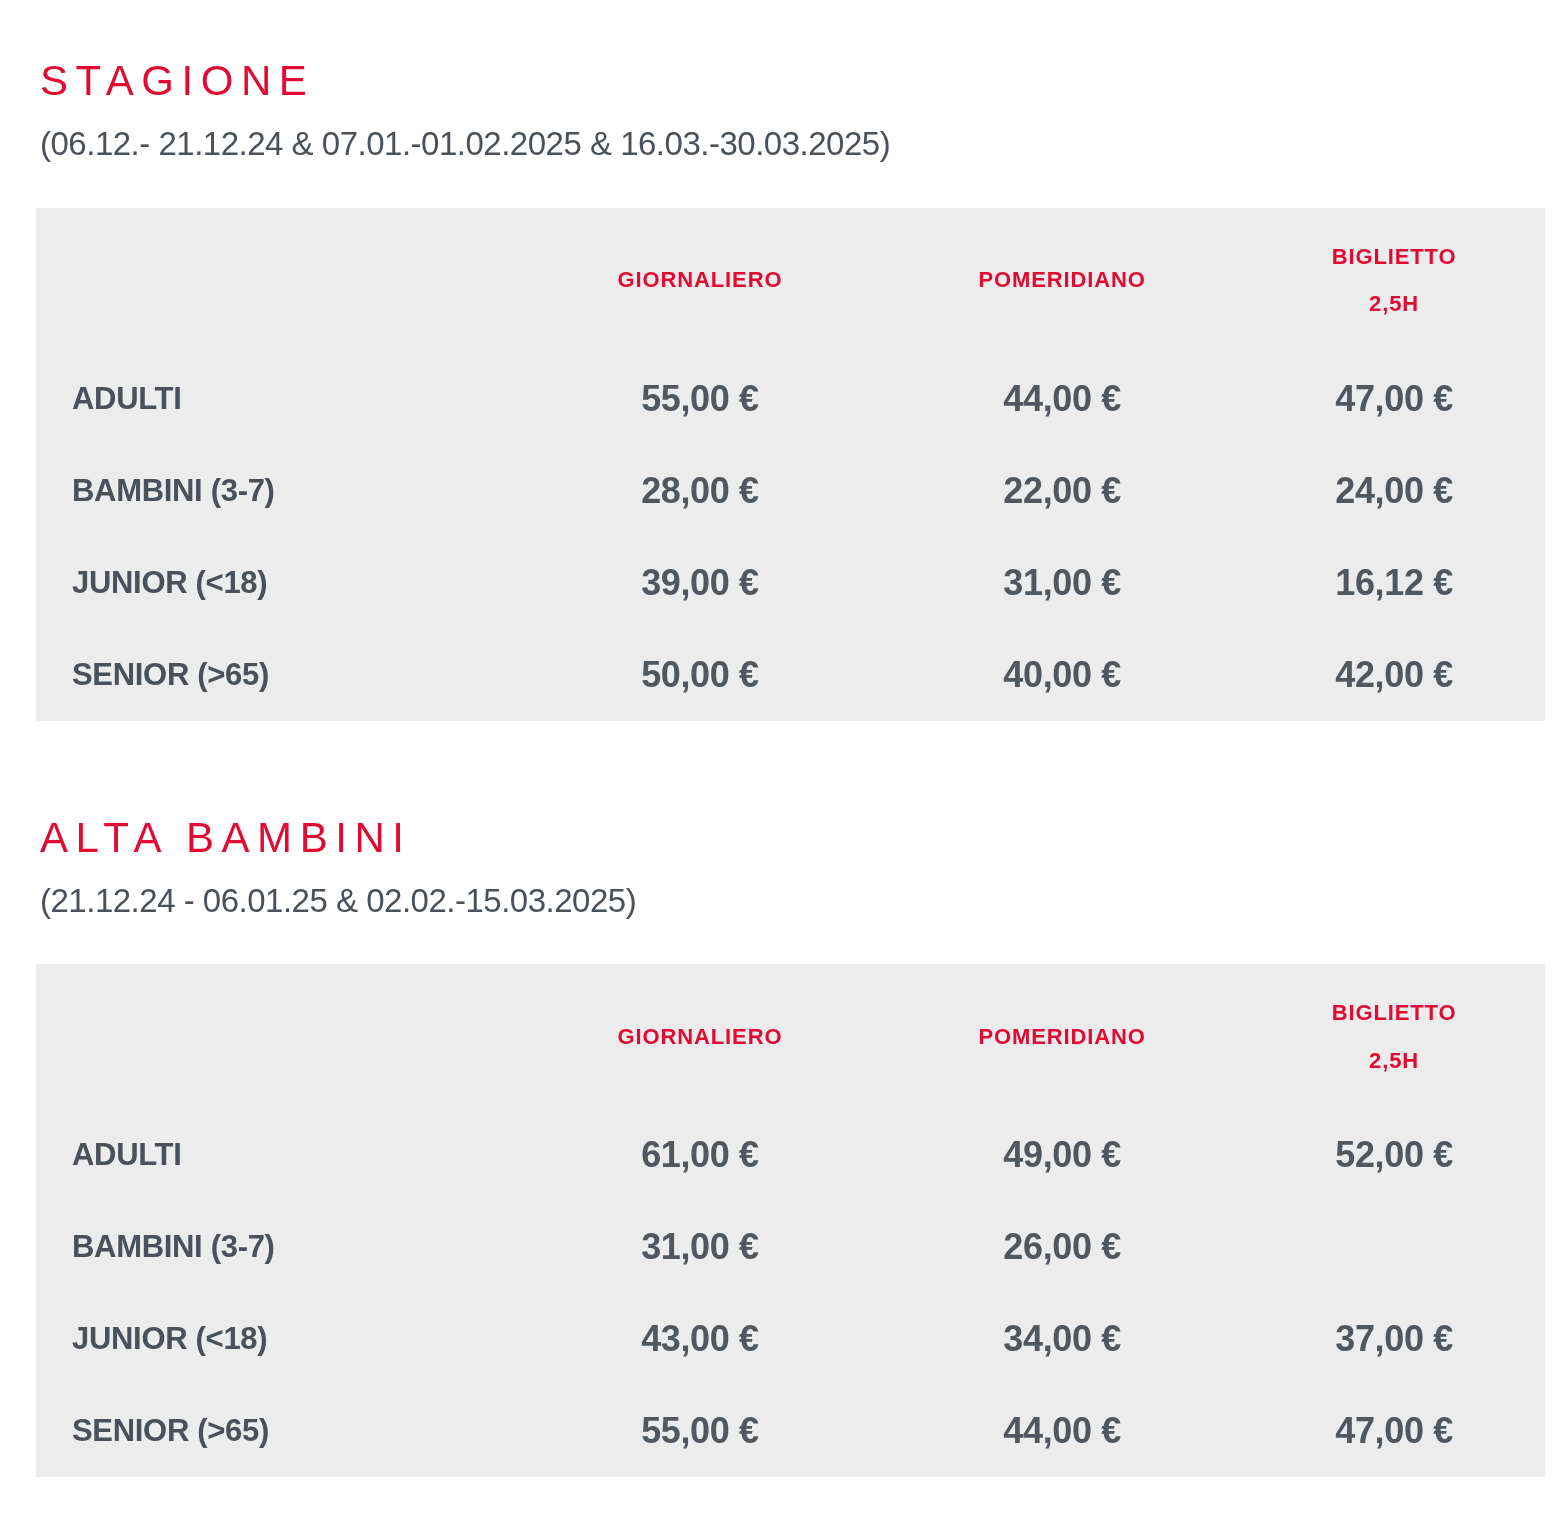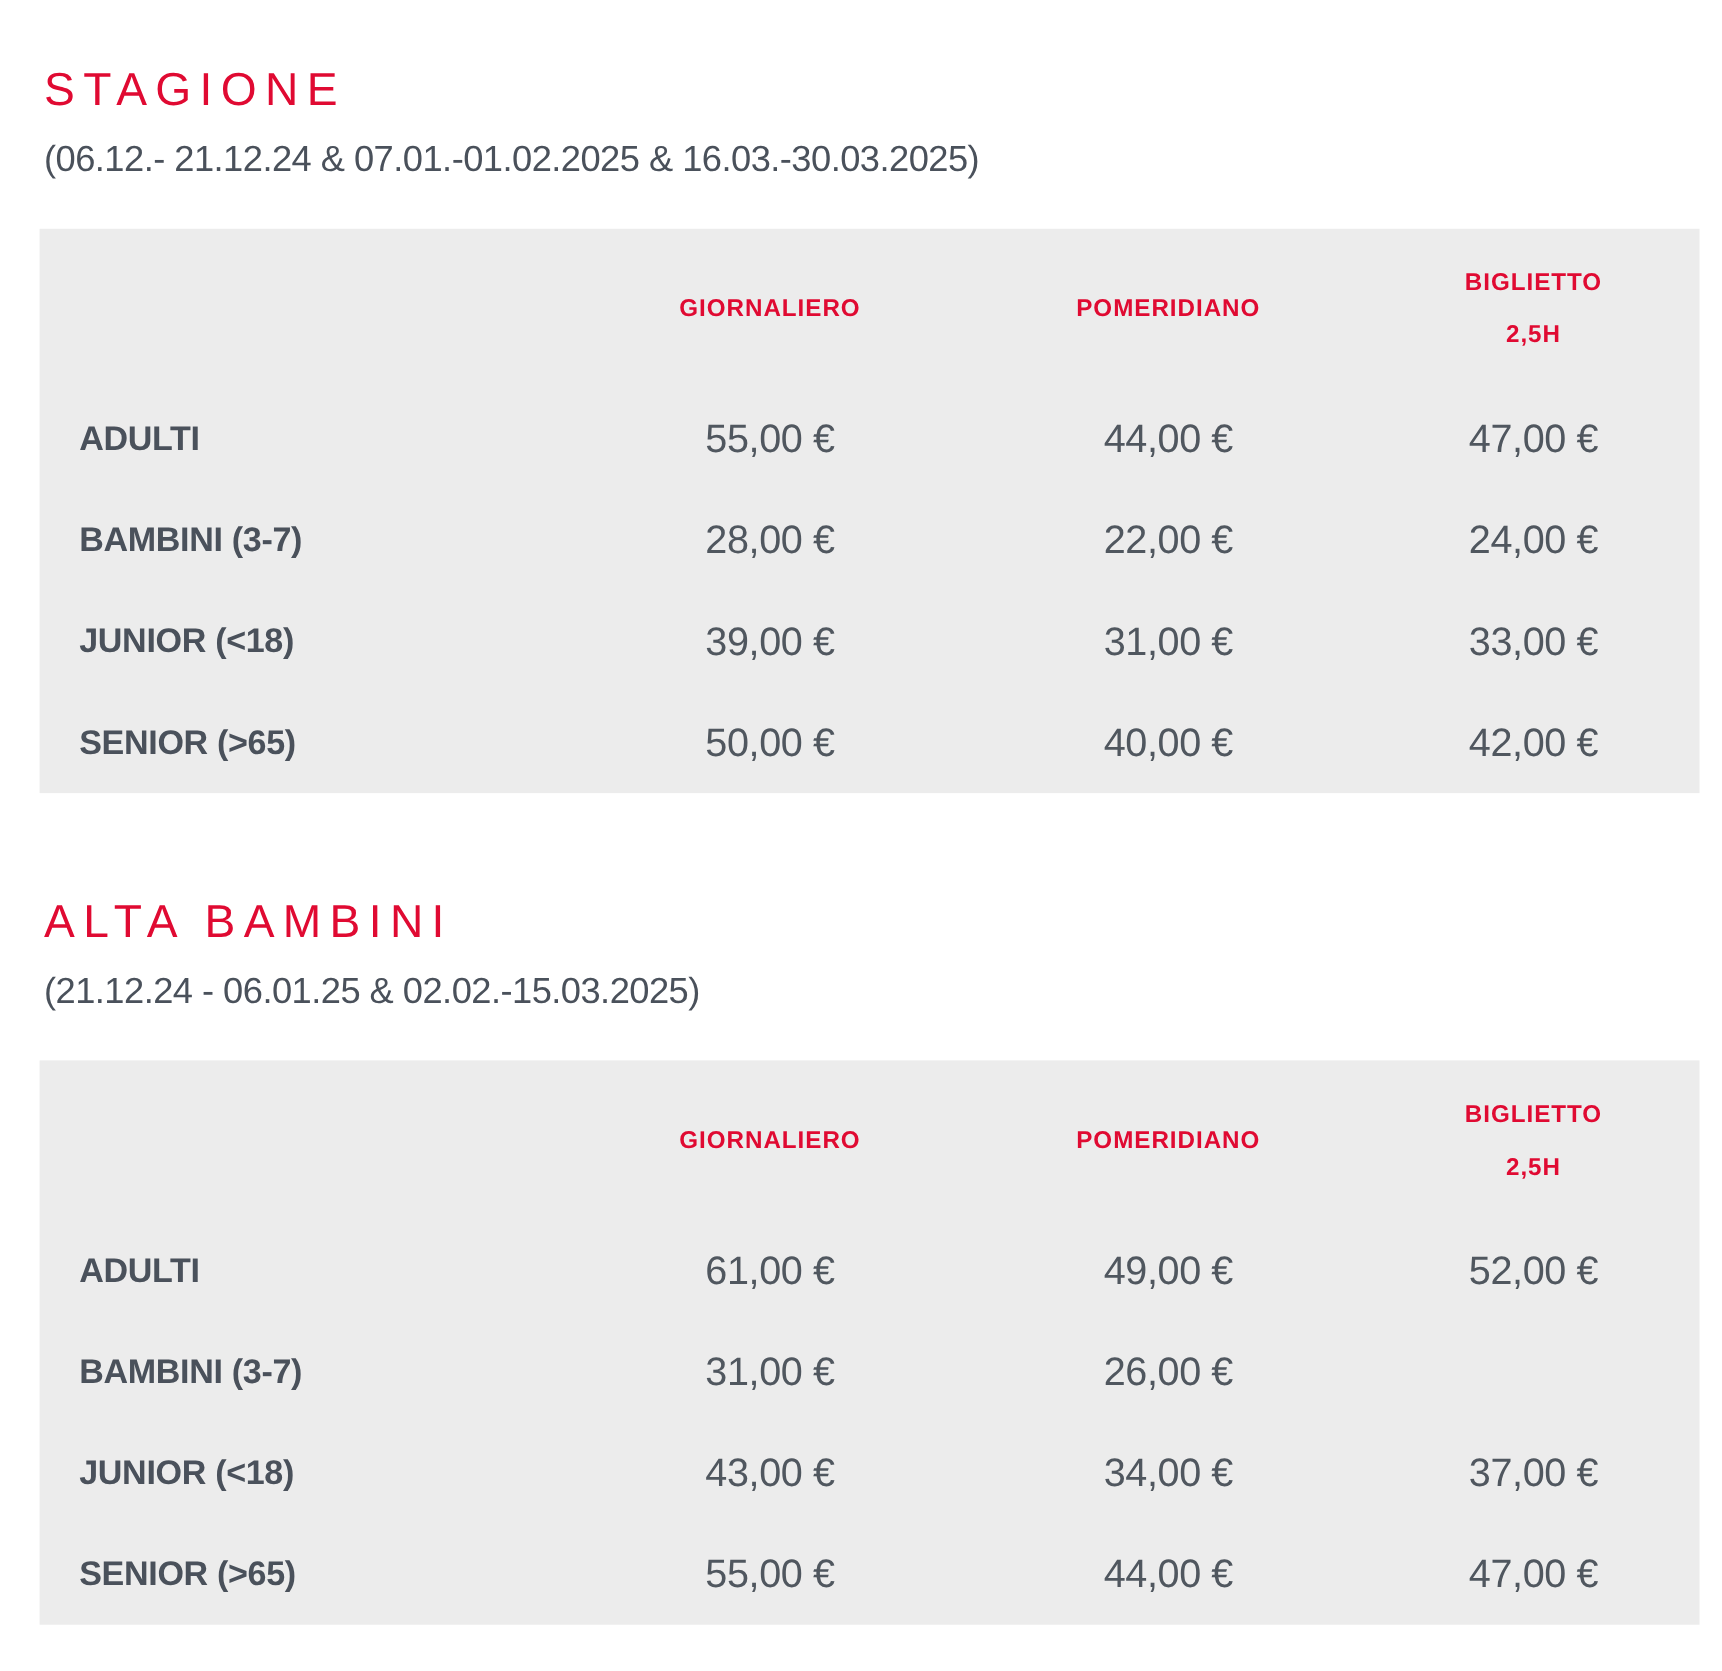--- a/index.html
+++ b/index.html
@@ -61,21 +61,21 @@
   .td.row-label {
     padding-left: 36px;
     font-weight: 700;
     font-size: 31px;
     letter-spacing: -0.01em;
     color: var(--label-dark, #4a515b);
   }
   .td.price {
     text-align: center;
     font-size: 36px;
-    font-weight: 400;
+    font-weight: 700;
     letter-spacing: -0.01em;
     color: var(--value-gray, #50575f);
   }
 </style>
 </head>
 <body>
 
 <div class="page">
 
   <section class="season-section">
@@ -104,21 +104,21 @@
         <div class="td row-label">BAMBINI (3-7)</div>
         <div class="td price">28,00 €</div>
         <div class="td price">22,00 €</div>
         <div class="td price">24,00 €</div>
       </div>
 
       <div class="t-row">
         <div class="td row-label">JUNIOR (&lt;18)</div>
         <div class="td price">39,00 €</div>
         <div class="td price">31,00 €</div>
-        <div class="td price">33,00 €</div>
+        <div class="td price">16,12 €</div>
       </div>
 
       <div class="t-row">
         <div class="td row-label">SENIOR (&gt;65)</div>
         <div class="td price">50,00 €</div>
         <div class="td price">40,00 €</div>
         <div class="td price">42,00 €</div>
       </div>
     </div>
   </section>

